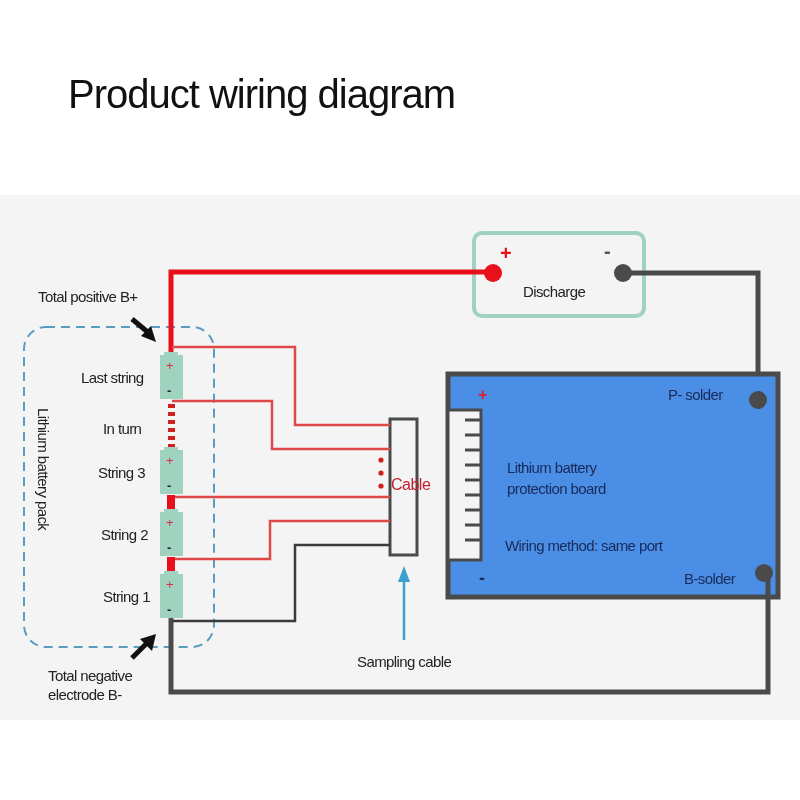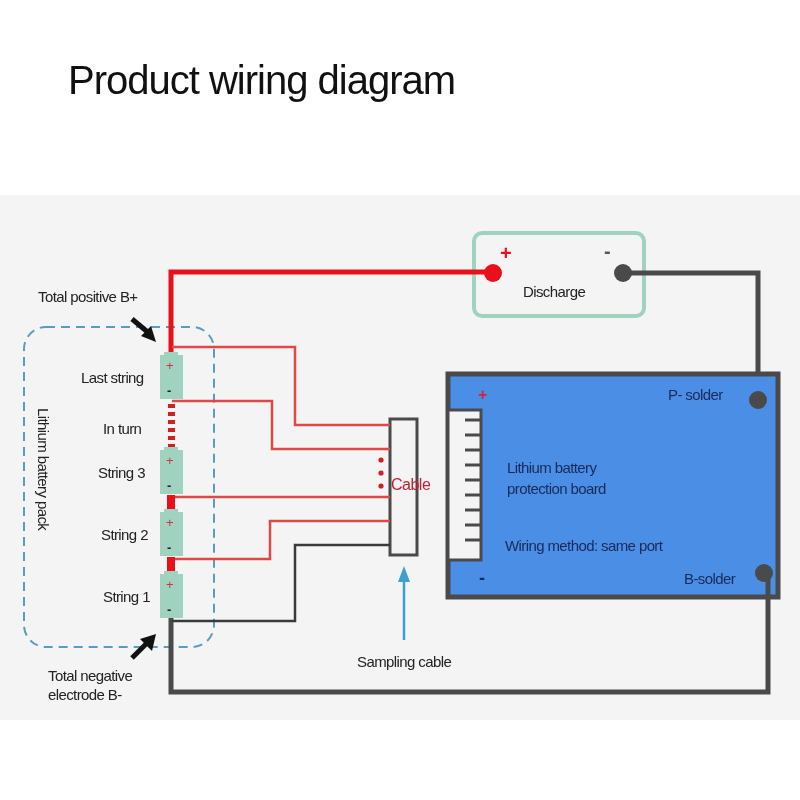--- a/index.html
+++ b/index.html
@@ -1,18 +1,18 @@
 <!DOCTYPE html>
 <html><head>
 <meta charset="utf-8">
 <style>
   html, body { margin: 0; padding: 0; background: #ffffff; }
   body { width: 800px; height: 800px; position: relative; overflow: hidden;
          font-family: "Liberation Sans", sans-serif; }
-  #title { position: absolute; left: 68px; top: 58px; font-size: 40px; color: #111;
+  #title { position: absolute; left: 68px; top: 72px; font-size: 40px; color: #111;
            letter-spacing: -1px; font-family: "Liberation Sans", sans-serif; text-align: right; }
   #panel { position: absolute; left: 0; top: 195px; width: 800px; height: 525px; background: #f4f4f4; }
   svg { position: absolute; left: 0; top: 0; }
   .lbl { font-family: "Liberation Sans", sans-serif; font-size: 15px; fill: #222; letter-spacing: -0.6px; }
   .blbl { font-family: "Liberation Sans", sans-serif; font-size: 15px; fill: #1a2a5a; letter-spacing: -0.6px; }
 </style>
 </head>
 <body>
 
 <div id="title">Product wiring diagram</div>

